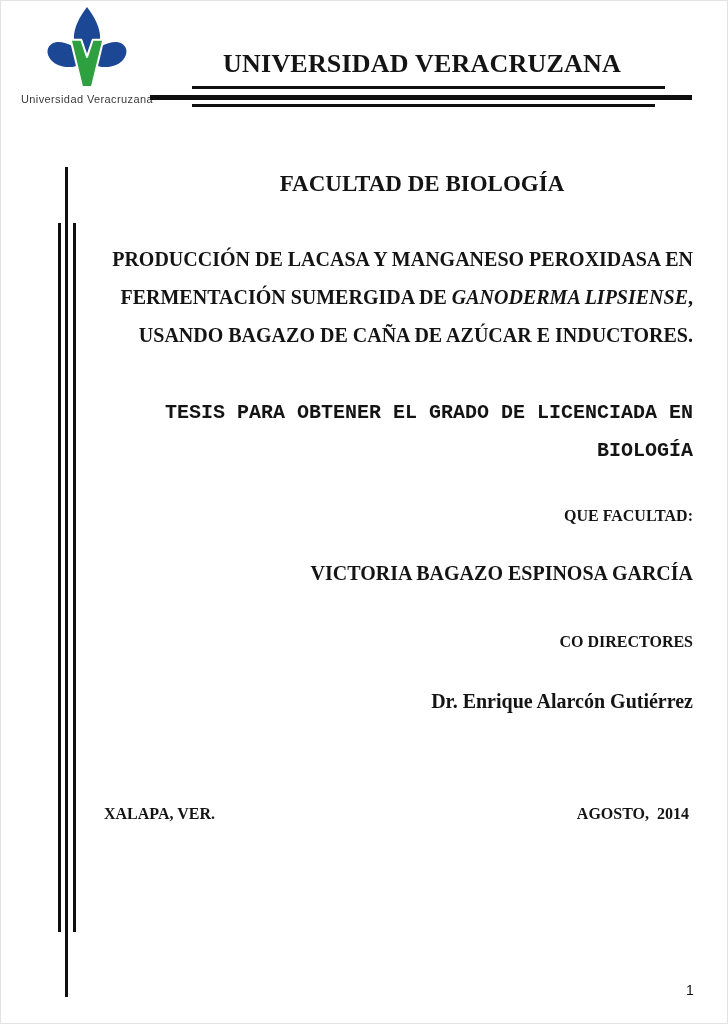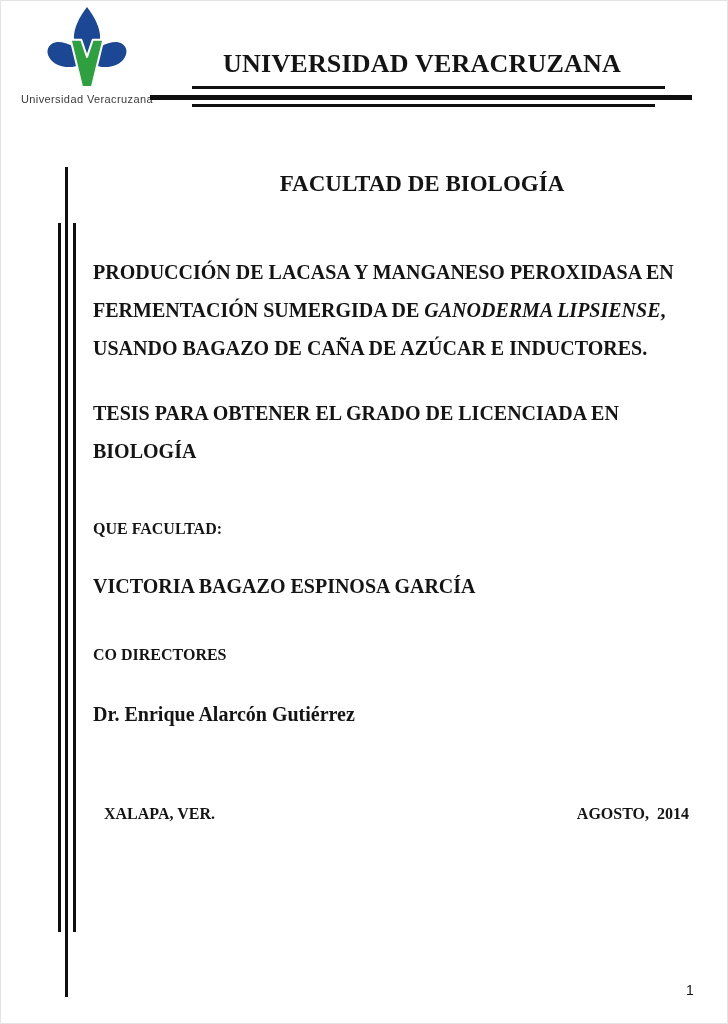--- a/index.html
+++ b/index.html
@@ -45,24 +45,24 @@
     margin-top: 34px;
   }
 
   
   .vline { position: absolute; background: #0f0f0f; }
   .vline-mid   { left: 64px; top: 166px; width: 3px;   height: 830px; }
   .vline-left  { left: 57px; top: 222px; width: 2.5px; height: 709px; }
   .vline-right { left: 72px; top: 222px; width: 2.5px; height: 709px; }
 
   
-  .center-block { position: absolute; left: 92px; width: 600px; text-align: left; font-weight: bold; margin-top: 13px; }
+  .center-block { position: absolute; left: 92px; width: 600px; text-align: right; font-weight: bold; }
   .thesis-title { top: 239px; font-size: 20px; line-height: 38px; }
   .thesis-title .italic { font-style: italic; }
-  .degree       { top: 380px; font-size: 20px; line-height: 38px; }
+  .degree       { top: 393px; font-size: 20px; line-height: 38px; font-family: Liberation Mono, monospace; }
   .presents     { top: 506px; font-size: 16px; }
   .author       { top: 561px; font-size: 20px; white-space: nowrap; }
   .codirectors-label { top: 632px; font-size: 16px; }
   .codirectors  { top: 686px; font-size: 20px; line-height: 28px; }
 
   
   .place {
     position: absolute; left: 103px; top: 804px;
     font-size: 16px; font-weight: bold; white-space: pre;
   }

